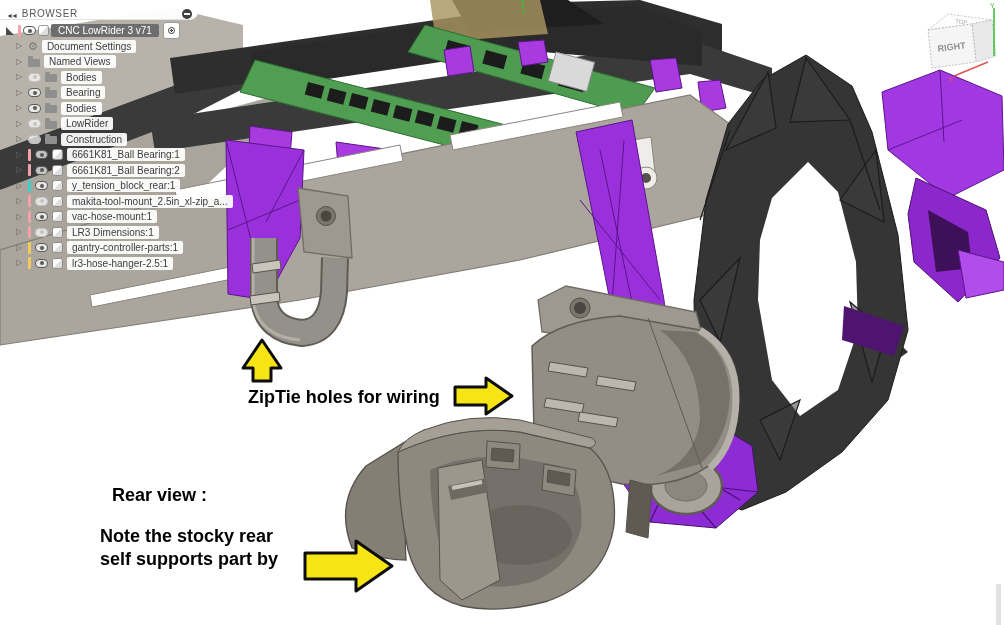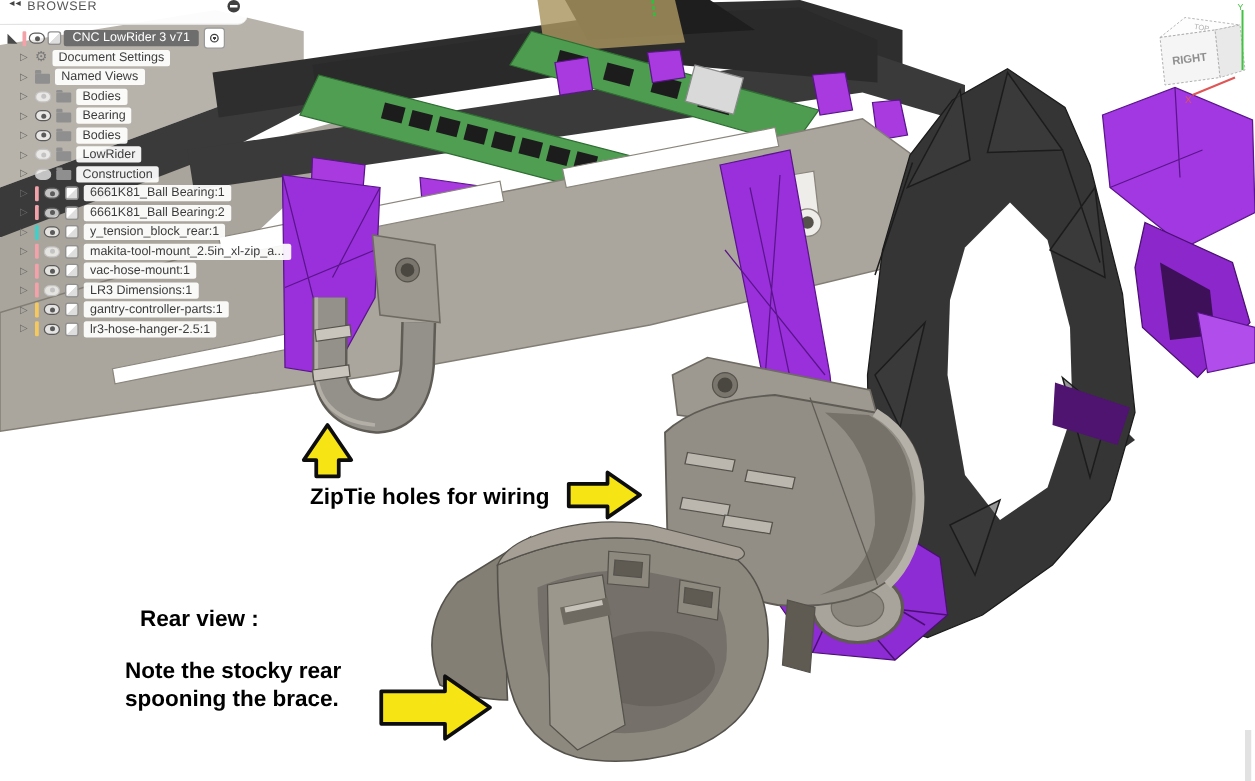--- a/index.html
+++ b/index.html
@@ -2,21 +2,21 @@
 <html><head>
 <meta charset="utf-8">
 <style>
   html,body{margin:0;padding:0;background:#fff;}
   #stage{position:relative;width:1004px;height:625px;overflow:hidden;background:#ffffff;
          font-family:"Liberation Sans",sans-serif;}
   #model-svg{position:absolute;left:0;top:0;}
 
   
   .browser{position:absolute;left:0;top:0;width:198px;z-index:10;}
-  .browser-header{height:19px;display:flex;align-items:flex-start;gap:6px;
+  .browser-header{height:19px;display:flex;align-items:flex-end;gap:6px;
     background:rgba(255,255,255,.96);border-bottom:1px solid #e3e3e3;
     border-radius:0 0 8px 0;padding:0 6px;}
   .collapse-ic{font-size:7px;color:#444;letter-spacing:-2px;line-height:1;}
   .browser-title{font-size:10px;color:#575757;letter-spacing:.6px;flex:1;}
   .minus-ic{width:10px;height:10px;border-radius:50%;background:#3f3f3f;position:relative;flex:none;}
   .minus-ic::after{content:"";position:absolute;left:2px;top:4.2px;width:6px;height:1.6px;background:#fff;}
   .tree{padding-top:3px;}
   .trow{height:15.5px;display:flex;align-items:center;gap:4px;padding-left:6px;}
   .trow.indent{padding-left:16px;}
   .arrow{width:8px;font-size:8px;color:#6a6a6a;flex:none;line-height:1;}
@@ -347,16 +347,16 @@
       <span class="cube-ic"></span>
       <span class="lbl">lr3-hose-hanger-2.5:1</span>
     </div>
   </div>
 </div>
 
 <div class="ann" style="left:248px;top:386px;">ZipTie holes for wiring</div>
 <div class="ann" style="left:112px;top:484px;text-align:center;">Rear view :</div>
 <div class="ann" style="left:100px;top:525px;">
   <div>Note the stocky rear</div>
-  <div>spooning the brace.</div>
+  <div>self supports part by</div>
 </div>
 
 </div>
 
 </body></html>

